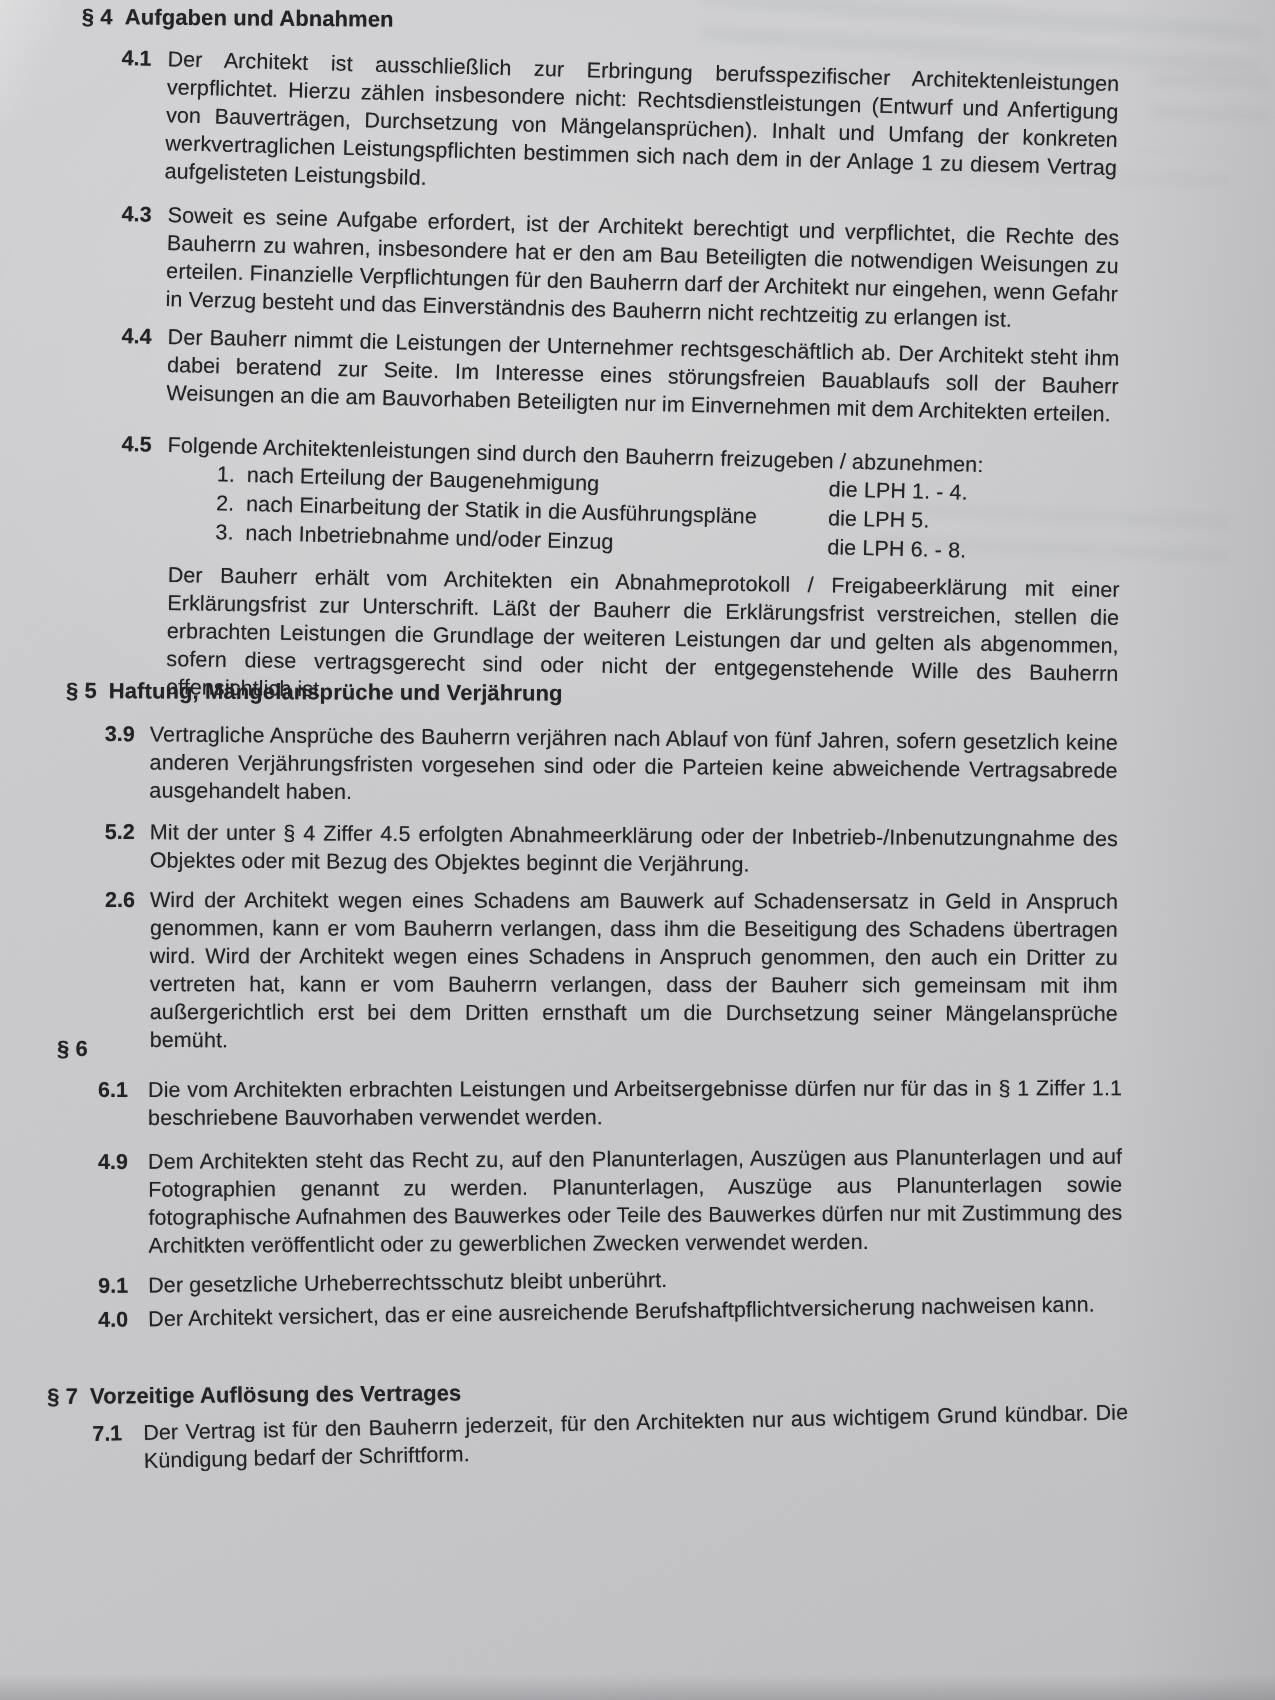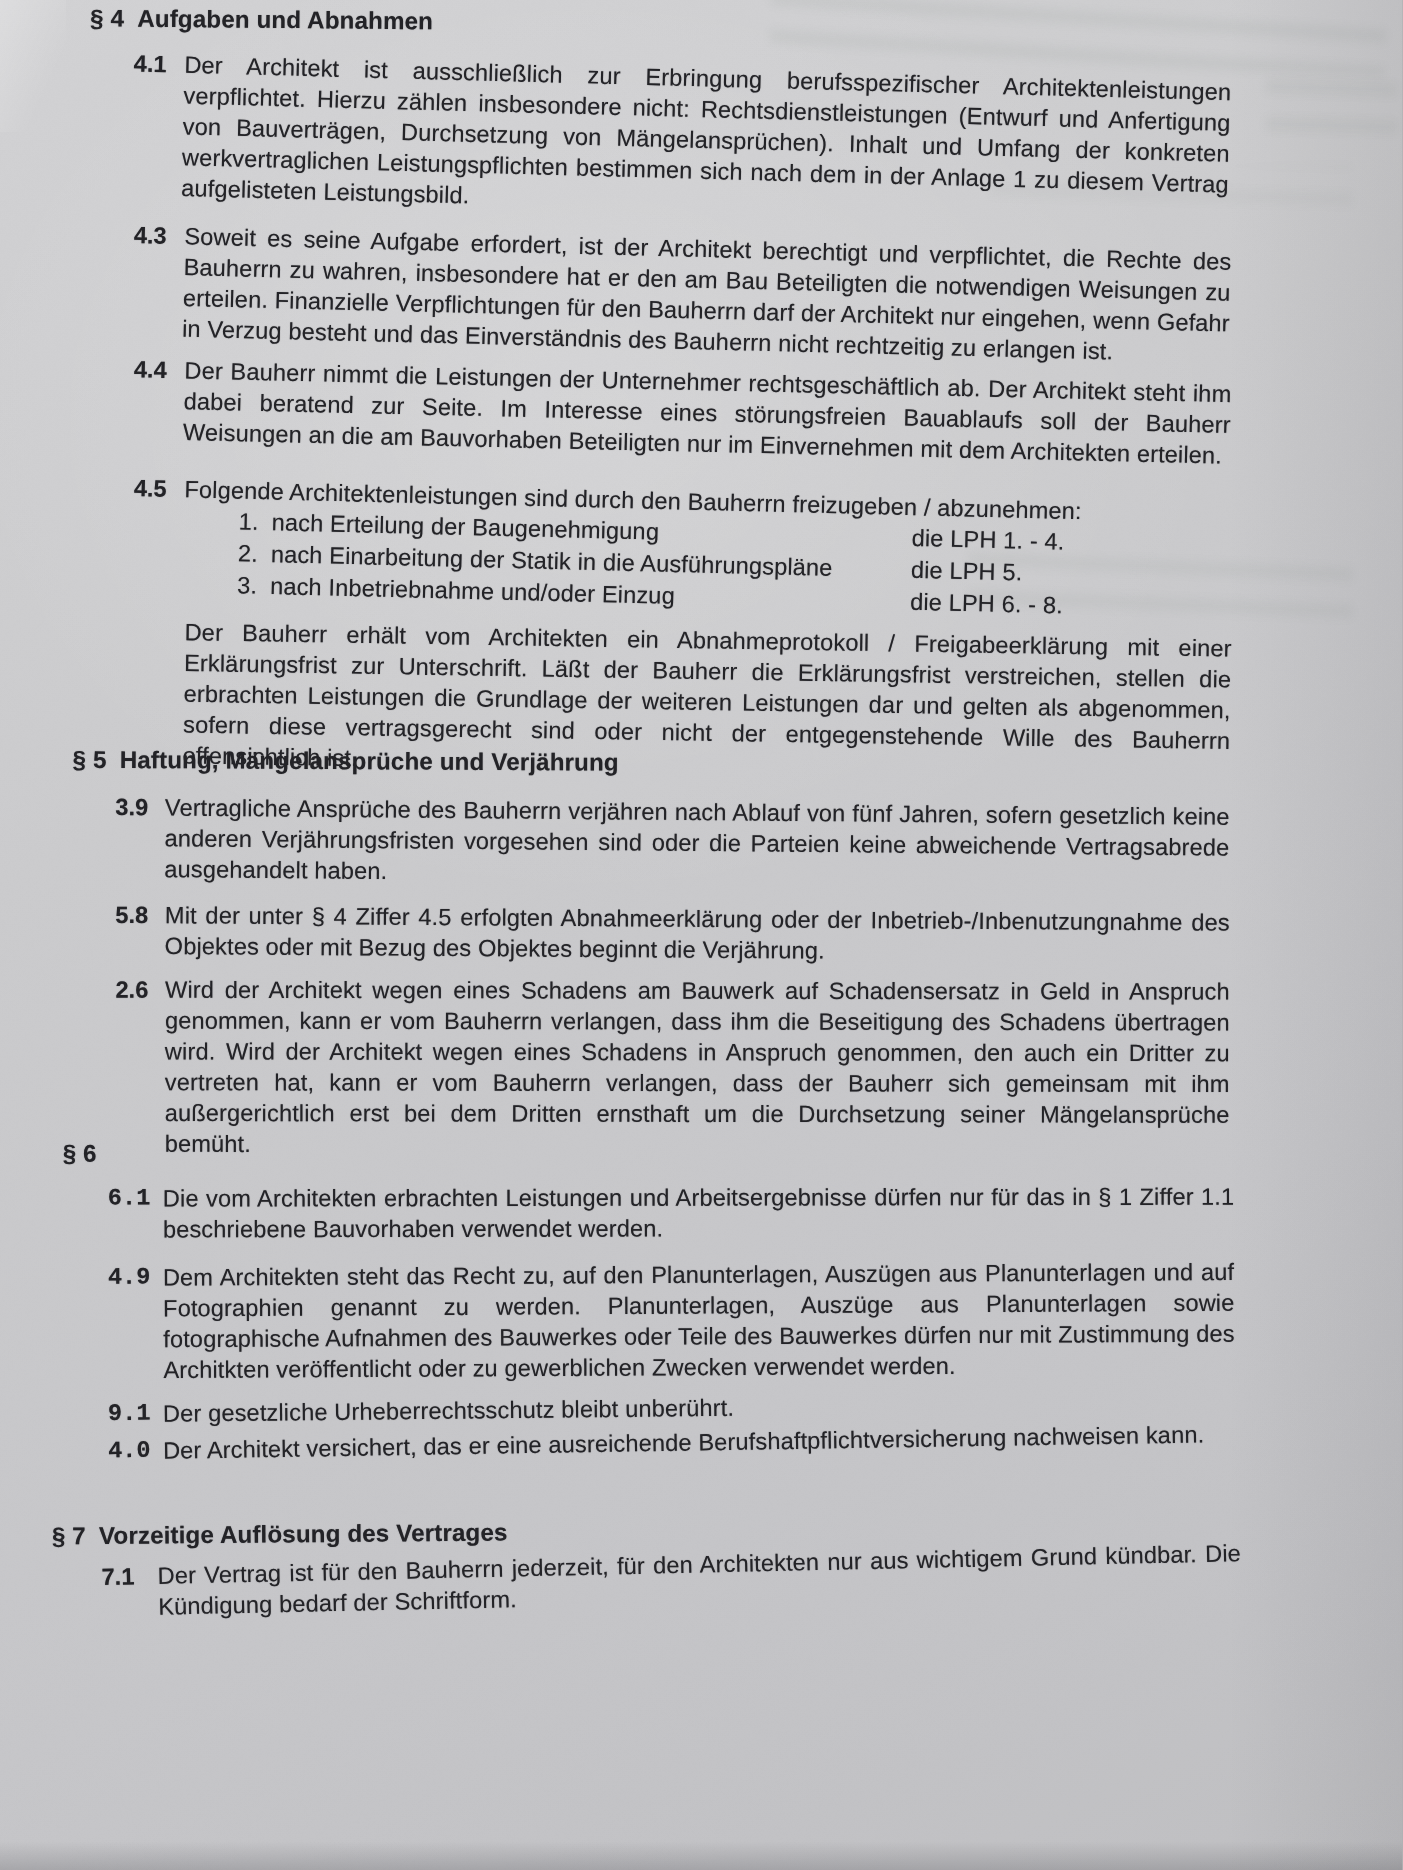--- a/index.html
+++ b/index.html
@@ -45,21 +45,21 @@
   .cnum{font-weight:bold;font-size:21.5px;line-height:28px;flex:none;}
   .ctext{font-size:21.5px;line-height:28px;letter-spacing:.1px;}
   .ctext p{margin:0;}
   .just p{text-align:justify;}
   .txt{text-shadow:0 0 1px rgba(35,35,40,.45);}
 
   
   .s4 .clause{margin-left:40px;}  .s4 .cnum{width:46px;}  .s4 .ctext{width:952px;}
   .s4 .clause.nonum{margin-left:86px;}
   .s5 .clause{margin-left:39px;}  .s5 .cnum{width:45px;}  .s5 .ctext{width:968px;}
-  .s6 .clause{margin-left:41px;}  .s6 .cnum{width:50px;font-family:Liberation Mono, monospace;}  .s6 .ctext{width:974px;}
+  .s6 .clause{margin-left:41px;}  .s6 .cnum{width:50px;}  .s6 .ctext{width:974px;}
   .s7 .clause{margin-left:45px;}  .s7 .cnum{width:51px;}  .s7 .ctext{width:985px;}
 
   
   .mt12{margin-top:12px;} .mt14{margin-top:14px;} .mt16{margin-top:16px;}
   .mt10{margin-top:10px;} .mt24{margin-top:24px;} .mt6{margin-top:6px;}
 
   
   .lph-row{position:relative;padding-left:50px;height:29px;white-space:nowrap;}
   .lph-row .item-num{display:inline-block;width:30px;}
   .lph{position:absolute;left:662px;top:0;}
@@ -161,21 +161,21 @@
     </div>
 
     <div class="clause mt16 r-p05">
       <span class="cnum txt">3.9</span>
       <div class="ctext just txt">
           <p>Vertragliche Ansprüche des Bauherrn verjähren nach Ablauf von fünf Jahren, sofern gesetzlich keine anderen Verjährungsfristen vorgesehen sind oder die Parteien keine abweichende Vertragsabrede ausgehandelt haben.</p>
         </div>
     </div>
 
     <div class="clause mt14 r-p04">
-      <span class="cnum txt">5.8</span>
+      <span class="cnum txt">5.2</span>
       <div class="ctext just txt">
           <p>Mit der unter § 4 Ziffer 4.5 erfolgten Abnahmeerklärung oder der Inbetrieb-/Inbenutzungnahme des Objektes oder mit Bezug des Objektes beginnt die Verjährung.</p>
         </div>
     </div>
 
     <div class="clause mt12 r-p01">
       <span class="cnum txt">2.6</span>
       <div class="ctext just txt">
           <p>Wird der Architekt wegen eines Schadens am Bauwerk auf Schadensersatz in Geld in Anspruch genommen, kann er vom Bauherrn verlangen, dass ihm die Beseitigung des Schadens übertragen wird. Wird der Architekt wegen eines Schadens in Anspruch genommen, den auch ein Dritter zu vertreten hat, kann er vom Bauherrn verlangen, dass der Bauherr sich gemeinsam mit ihm außergerichtlich erst bei dem Dritten ernsthaft um die Durchsetzung seiner Mängelansprüche bemüht.</p>
         </div>

